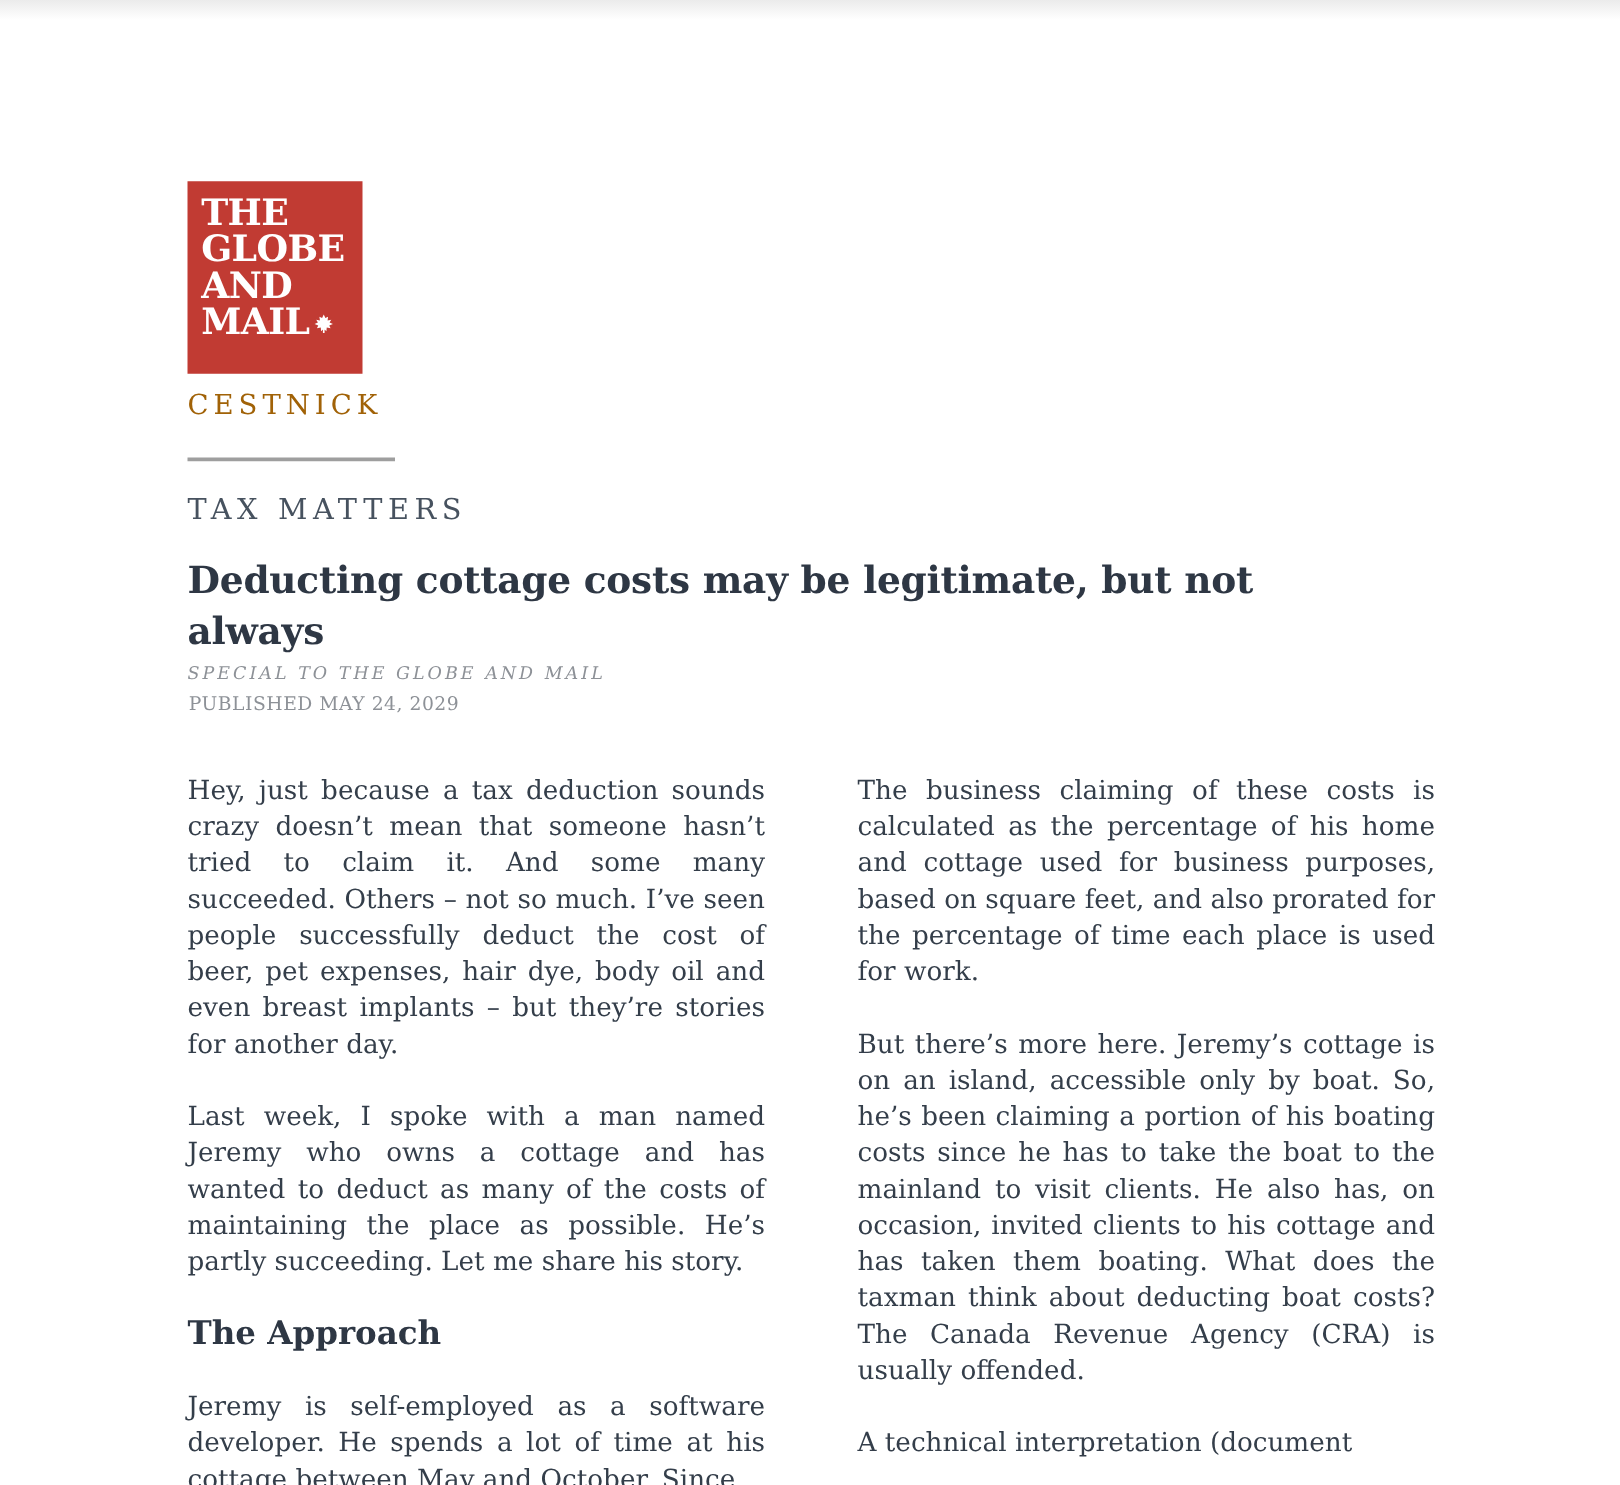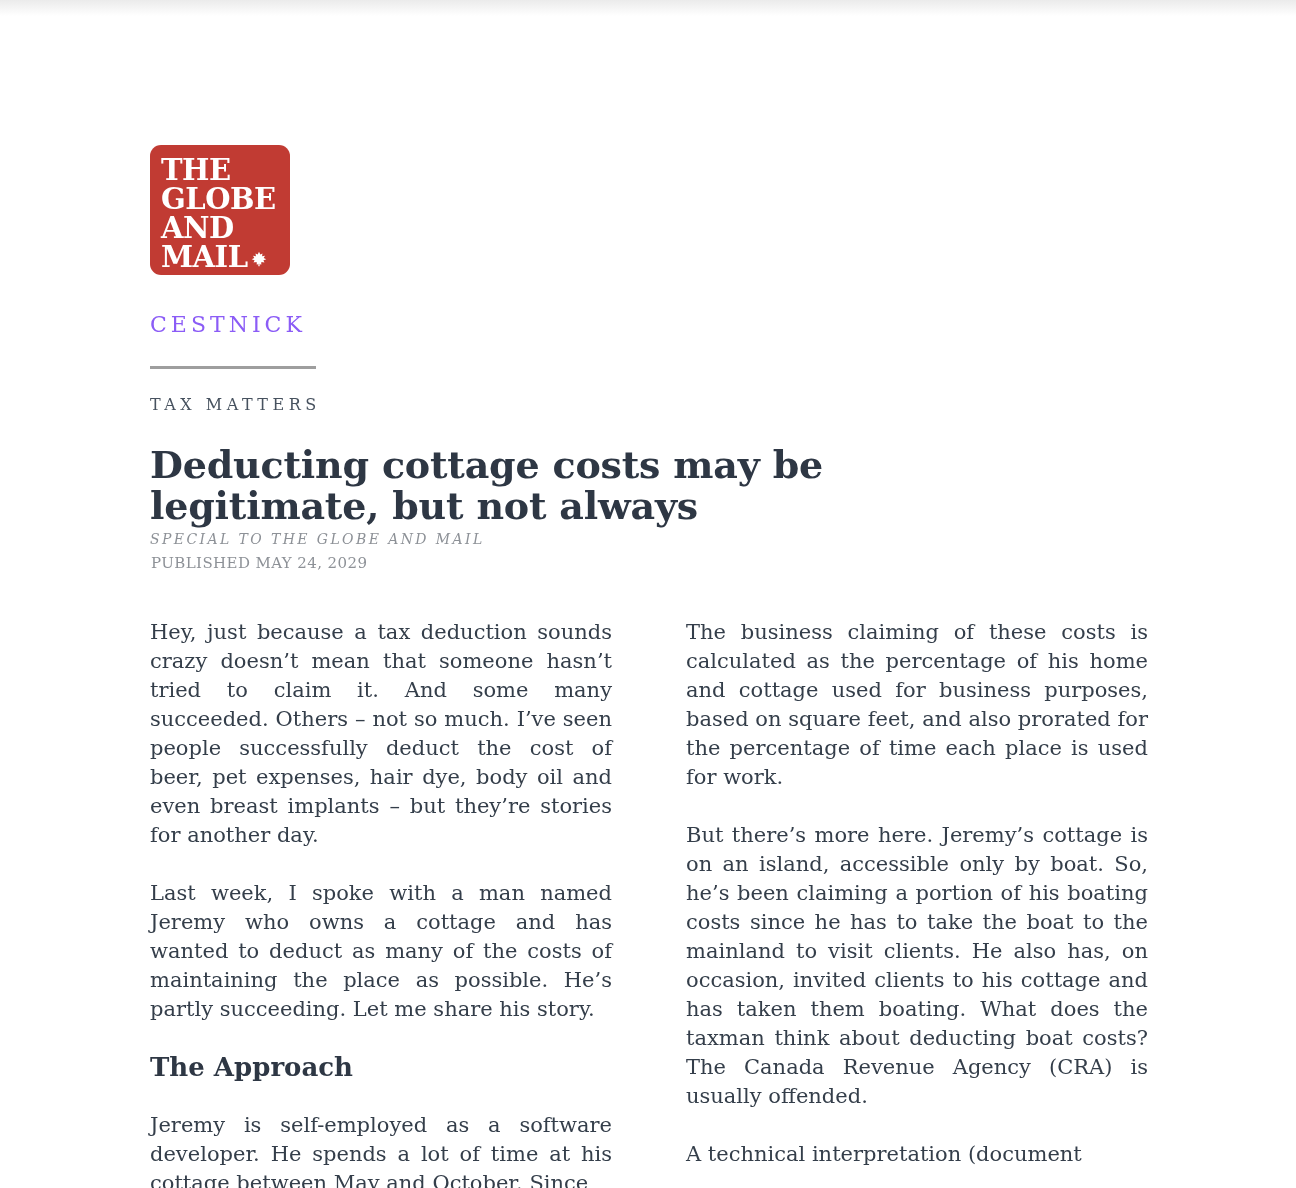--- a/index.html
+++ b/index.html
@@ -10,55 +10,54 @@
     background: #ffffff;
     overflow: hidden;
     font-family: "DejaVu Serif", "Liberation Serif", serif;
   }
   .top-shade {
     position: absolute; top: 0; left: 0; width: 1296px; height: 16px;
     background: linear-gradient(to bottom, #ebebeb, #ffffff);
   }
   .logo {
     position: absolute; left: 150px; top: 145px;
-    width: 140px; height: 130px;
+    width: 140px; height: 154px;
     background: #c13b33;
     box-sizing: border-box;
     padding: 11px 0 0 11px;
-    border-radius: 11px;
   }
   .logo-line {
     color: #ffffff;
     font-weight: bold;
     font-size: 29px;
     line-height: 29px;
     letter-spacing: -0.5px;
     white-space: nowrap;
   }
   .leaf-icon { display: inline-block; width: 16px; height: 16px; margin-left: 3px; vertical-align: baseline; }
   .columnist {
     position: absolute; left: 150px; top: 312px;
     font-size: 22px; letter-spacing: 4px;
-    color: #8b5cf6;
+    color: #a16207;
   }
   .rule {
     position: absolute; left: 150px; top: 366px;
     width: 166px; height: 3px;
     background: #9e9e9e;
   }
   .section {
     position: absolute; left: 150px; top: 395px;
-    font-size: 16px; letter-spacing: 4.5px;
+    font-size: 23px; letter-spacing: 4.5px;
     color: #47525f;
   }
   .title {
     position: absolute; left: 150px; top: 444px;
     width: 900px;
     margin: 0;
-    font-size: 38px; line-height: 41px;
+    font-size: 30px; line-height: 41px;
     font-weight: bold;
     color: #2e3744;
     letter-spacing: -0.2px;
   }
   .byline {
     position: absolute; left: 150px; top: 531px;
     font-size: 14px; letter-spacing: 2.4px;
     color: #8d9197;
     font-style: italic;
   }

